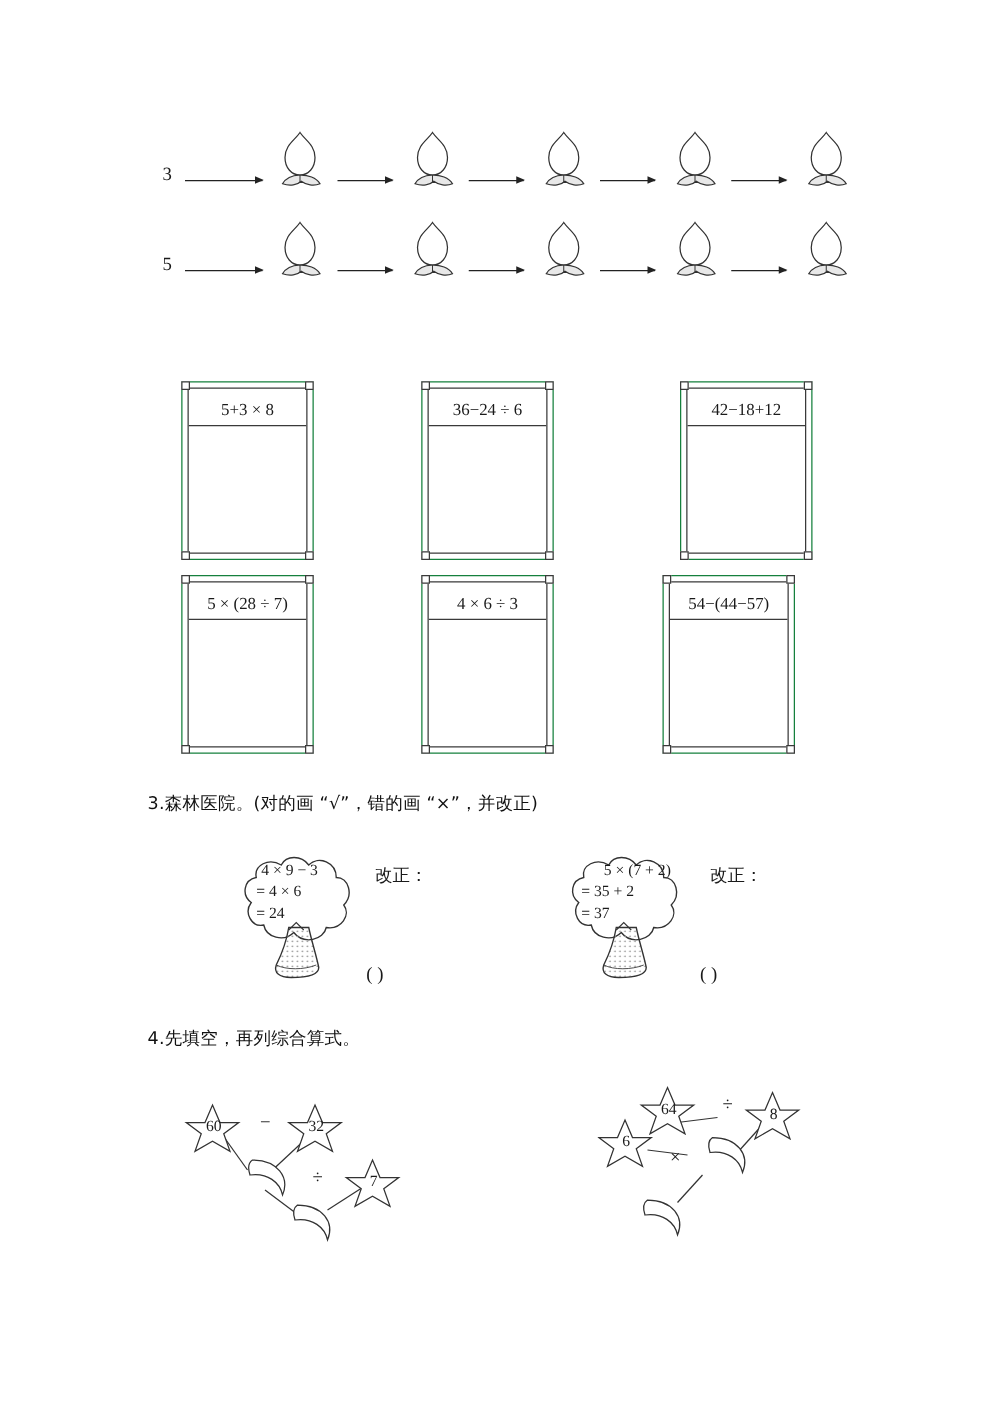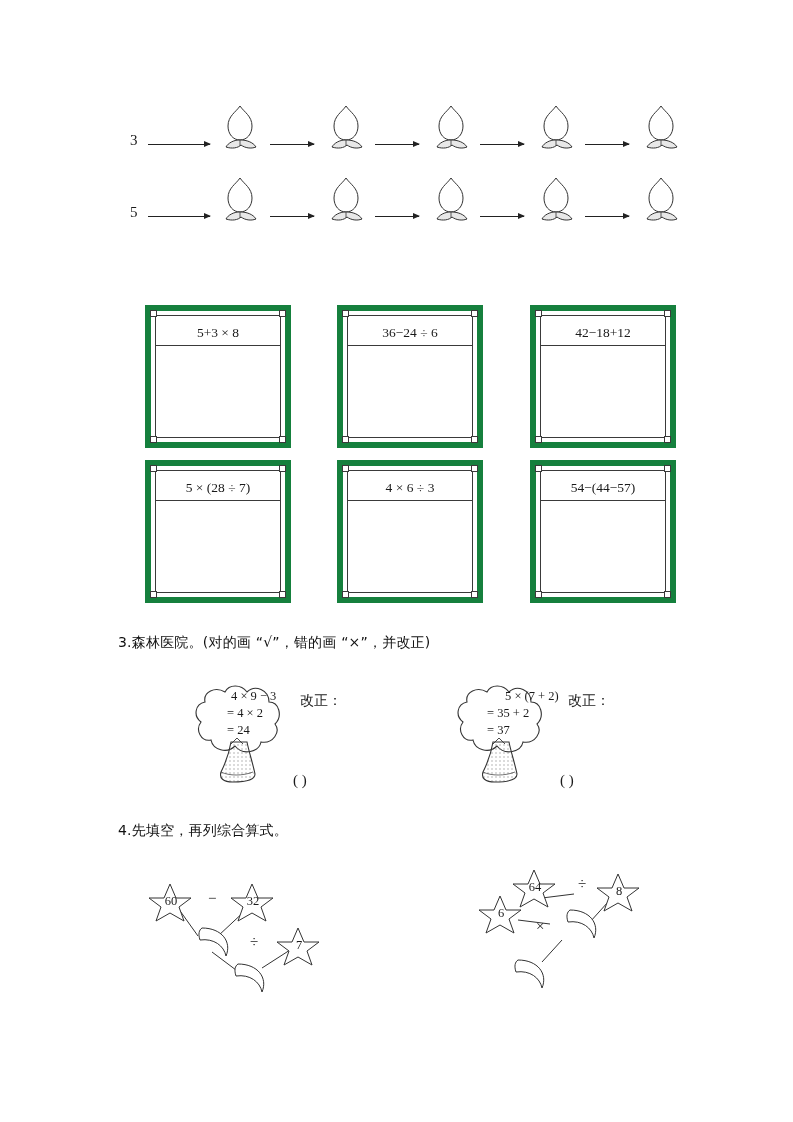--- a/index.html
+++ b/index.html
@@ -34,22 +34,22 @@
     content:"";position:absolute;right:-1px;top:-3.5px;
     border-left:7px solid #222;
     border-top:3.5px solid transparent;
     border-bottom:3.5px solid transparent;
   }
   .peach{position:absolute;width:56px;height:56px;top:0;}
 
   
   .calcbox{
     position:absolute;
-    width:146px;height:143px;
-    border:6px solid #15803d;
+    width:106px;height:143px;
+    border:1px solid #15803d;
     box-sizing:border-box;
   }
   .calcbox .inner{
     position:absolute;left:4px;top:4px;right:4px;bottom:4px;
     border:1px solid #3a3a3a;
     box-sizing:border-box;
   }
   .calcbox .corner{
     position:absolute;width:7px;height:7px;border:1px solid #3a3a3a;
     background:#fff;box-sizing:border-box;
@@ -71,21 +71,20 @@
 
   
   .tree-wrap{position:absolute;width:150px;height:115px;}
   .tree-expr{
     position:absolute;
     font-size:12.5px;
     line-height:17px;
     font-family:"Liberation Serif",serif;
     z-index:3;
     white-space:nowrap;
-    margin-left:22px;
   }
   .correct-label{
     position:absolute;
     font-family:"DejaVu Sans", sans-serif;
     font-size:14px;
   }
   .paren{
     position:absolute;
     font-size:15px;
     font-family:"Liberation Serif",serif;
@@ -194,21 +193,21 @@
   <div class="calcbox" style="left:337px;top:305px;">
     <div class="inner"></div>
     <div class="corner c-tl"></div>
     <div class="corner c-tr"></div>
     <div class="corner c-bl"></div>
     <div class="corner c-br"></div>
     <div class="expr">36−24 ÷ 6</div>
     <div class="ruleline"></div>
   </div>
 
-  <div class="calcbox" style="left:530px;top:305px;padding-left:17px;">
+  <div class="calcbox" style="left:544px;top:305px;padding-left:17px;">
     <div class="inner"></div>
     <div class="corner c-tl"></div>
     <div class="corner c-tr"></div>
     <div class="corner c-bl"></div>
     <div class="corner c-br"></div>
     <div class="expr">42−18+12</div>
     <div class="ruleline"></div>
   </div>
 
   <div class="calcbox" style="left:145px;top:460px;">
@@ -254,21 +253,21 @@
       </defs>
       <path d="M40 20 C30 14 18 20 20 30 C10 32 8 44 16 50 C10 58 16 70 26 68
                C28 78 42 82 50 74 C58 84 74 80 76 70 C88 72 96 60 90 52
                C98 44 94 30 84 30 C84 18 70 12 62 20 C56 12 44 12 40 20 Z" fill="#ffffff" stroke="#333" stroke-width="1.1"></path>
       <path d="M46 70 C44 82 40 92 36 100 C34 106 38 110 48 110
                C60 110 70 108 70 102 C68 92 64 80 62 70 Z" fill="url(#dots1)" stroke="#333" stroke-width="1.1"></path>
       <path d="M46 72 L52 66 L58 72" fill="none" stroke="#333" stroke-width="0.9"></path>
       <path d="M36 100 C44 104 58 104 68 100" fill="none" stroke="#333" stroke-width="0.7"></path>
     </svg>
     <div class="tree-expr" style="left:24px;top:16px;">4 × 9 − 3</div>
-    <div class="tree-expr" style="left:20px;top:33px;">= 4 × 2</div>
+    <div class="tree-expr" style="left:20px;top:33px;">= 4 × 6</div>
     <div class="tree-expr" style="left:20px;top:50px;">= 24</div>
   </div>
   <div class="correct-label" style="left:300px;top:692px;">改正：</div>
   <div class="paren" style="left:293px;top:772px;letter-spacing:0;">(        )</div>
 
   <div class="tree-wrap" style="left:447px;top:672px;">
     <svg width="150" height="118" viewBox="0 0 150 118">
       <defs>
         <pattern id="dots2" width="4" height="4" patternUnits="userSpaceOnUse">
           <circle cx="1" cy="1" r="0.7" fill="#9a9a9a"></circle>

